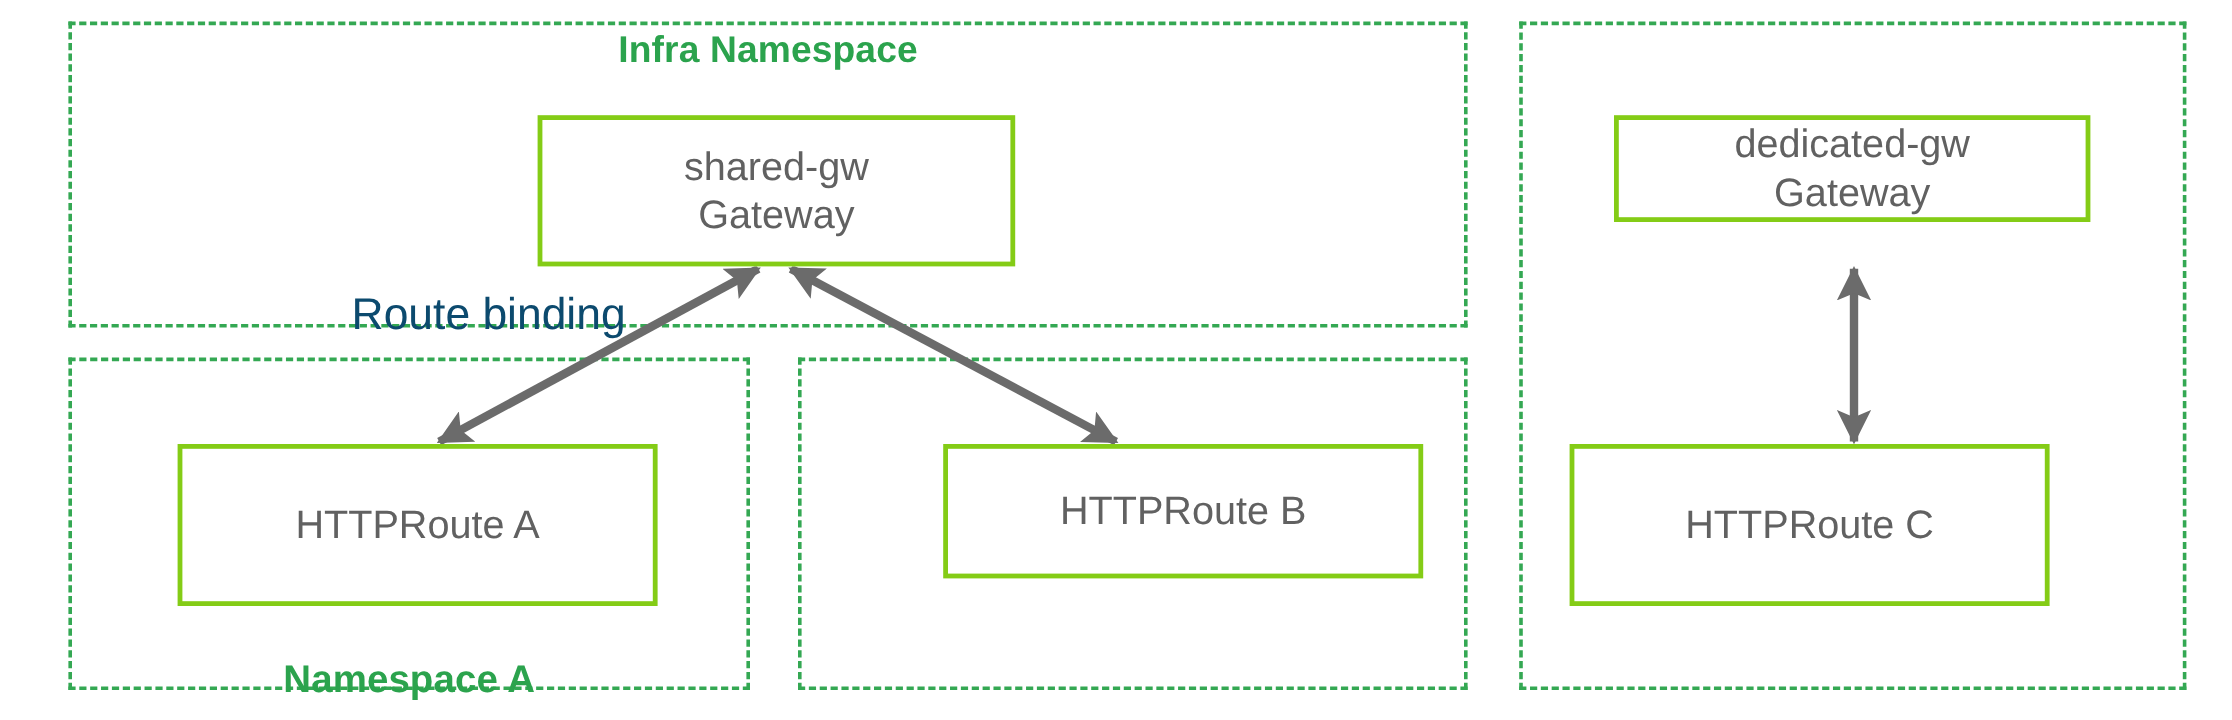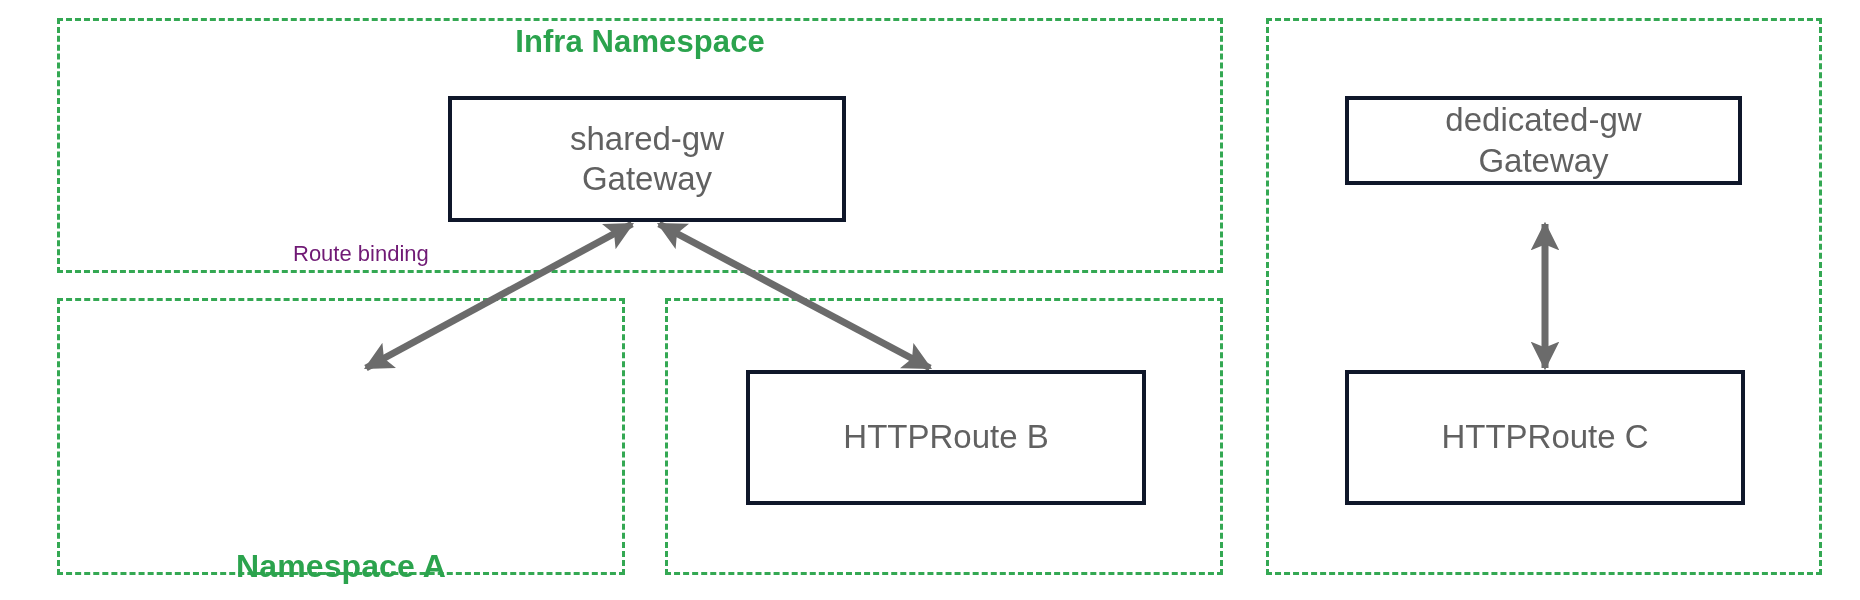--- a/index.html
+++ b/index.html
@@ -33,41 +33,41 @@
     white-space: nowrap;
     text-align: center;
     line-height: 1;
   }
   .ns-label.top {
     font-size: 31px;
   }
   
   .res-box {
     position: absolute;
-    border: 4px solid #0f172a;
+    border: 4px solid #84cc16;
     background: #ffffff;
     box-sizing: border-box;
     display: flex;
     align-items: center;
     justify-content: center;
     color: #616161;
     font-size: 33px;
     line-height: 1.22;
     text-align: center;
     white-space: pre-line;
   }
   .res-box span {
     display: block;
     width: 100%;
   }
   
   .edge-label {
     position: absolute;
-    color: #701a75;
-    font-size: 22px;
+    color: #0c4a6e;
+    font-size: 37px;
     white-space: nowrap;
     line-height: 1;
   }
   
   #arrows {
     position: absolute;
     left: 0;
     top: 0;
     width: 1860px;
     height: 600px;
@@ -106,24 +106,27 @@
   <div class="res-box" style="left:448px; top:96px; width:398px; height:126px;">
     <span>shared-gw
 Gateway</span>
   </div>
 
   <div class="res-box" style="left:1345px; top:96px; width:397px; height:89px;">
     <span>dedicated-gw
 Gateway</span>
   </div>
 
+  <div class="res-box" style="left:148px; top:370px; width:400px; height:135px;">
+    <span>HTTPRoute A</span>
+  </div>
 
-  <div class="res-box" style="left:746px; top:370px; width:400px; height:135px;">
+  <div class="res-box" style="left:786px; top:370px; width:400px; height:112px;">
     <span>HTTPRoute B</span>
   </div>
 
-  <div class="res-box" style="left:1345px; top:370px; width:400px; height:135px;">
+  <div class="res-box" style="left:1308px; top:370px; width:400px; height:135px;">
     <span>HTTPRoute C</span>
   </div>
 
   <div class="edge-label" style="left:293px; top:243px;">Route binding</div>
 
 </div>
 
 </body></html>

